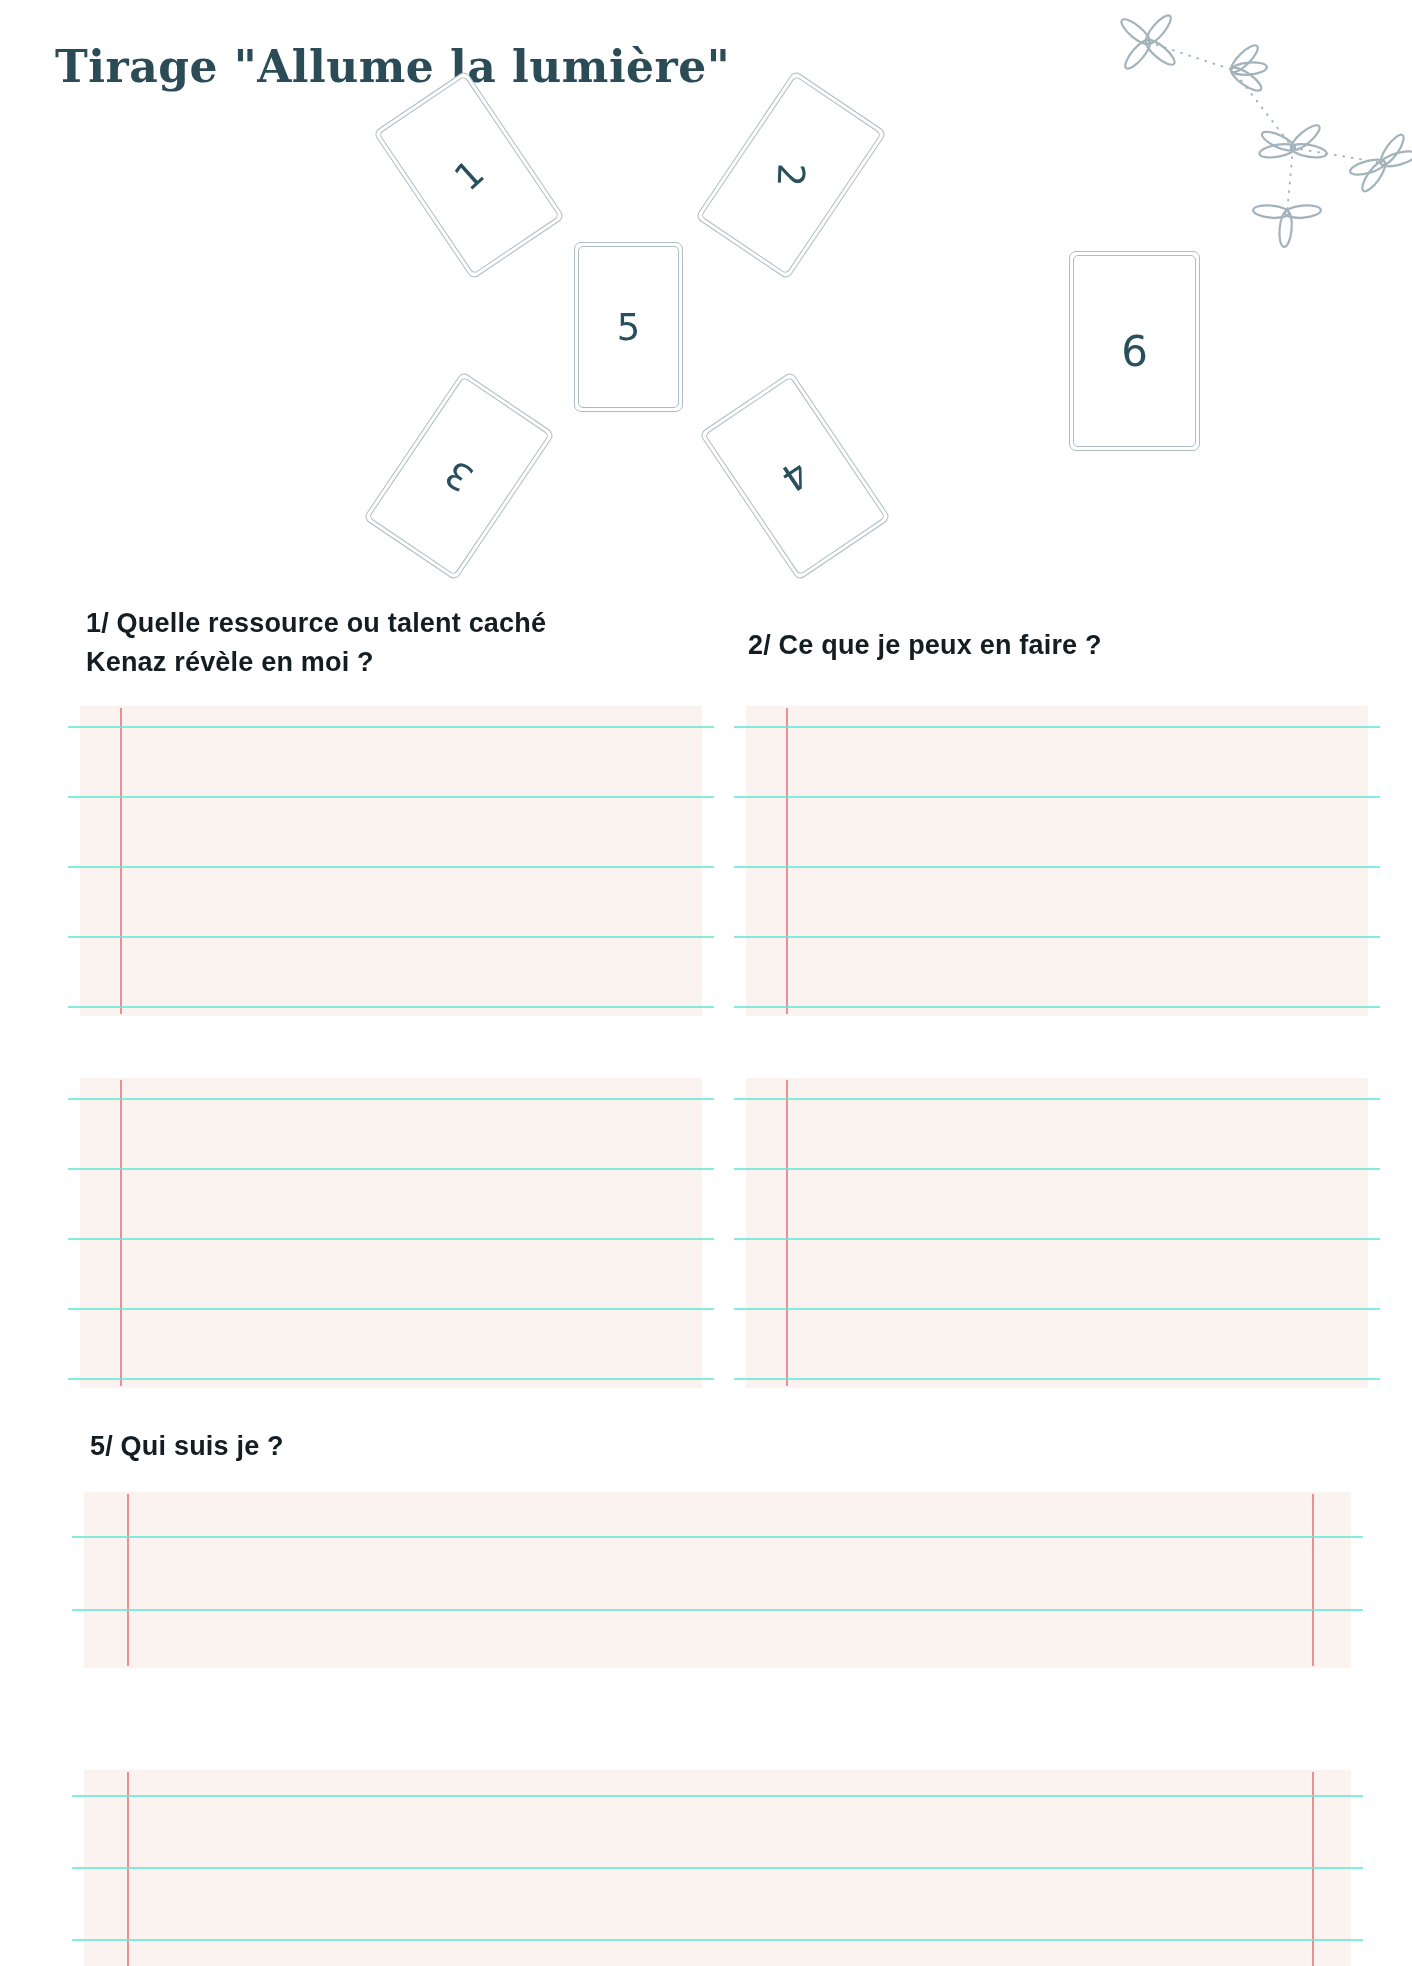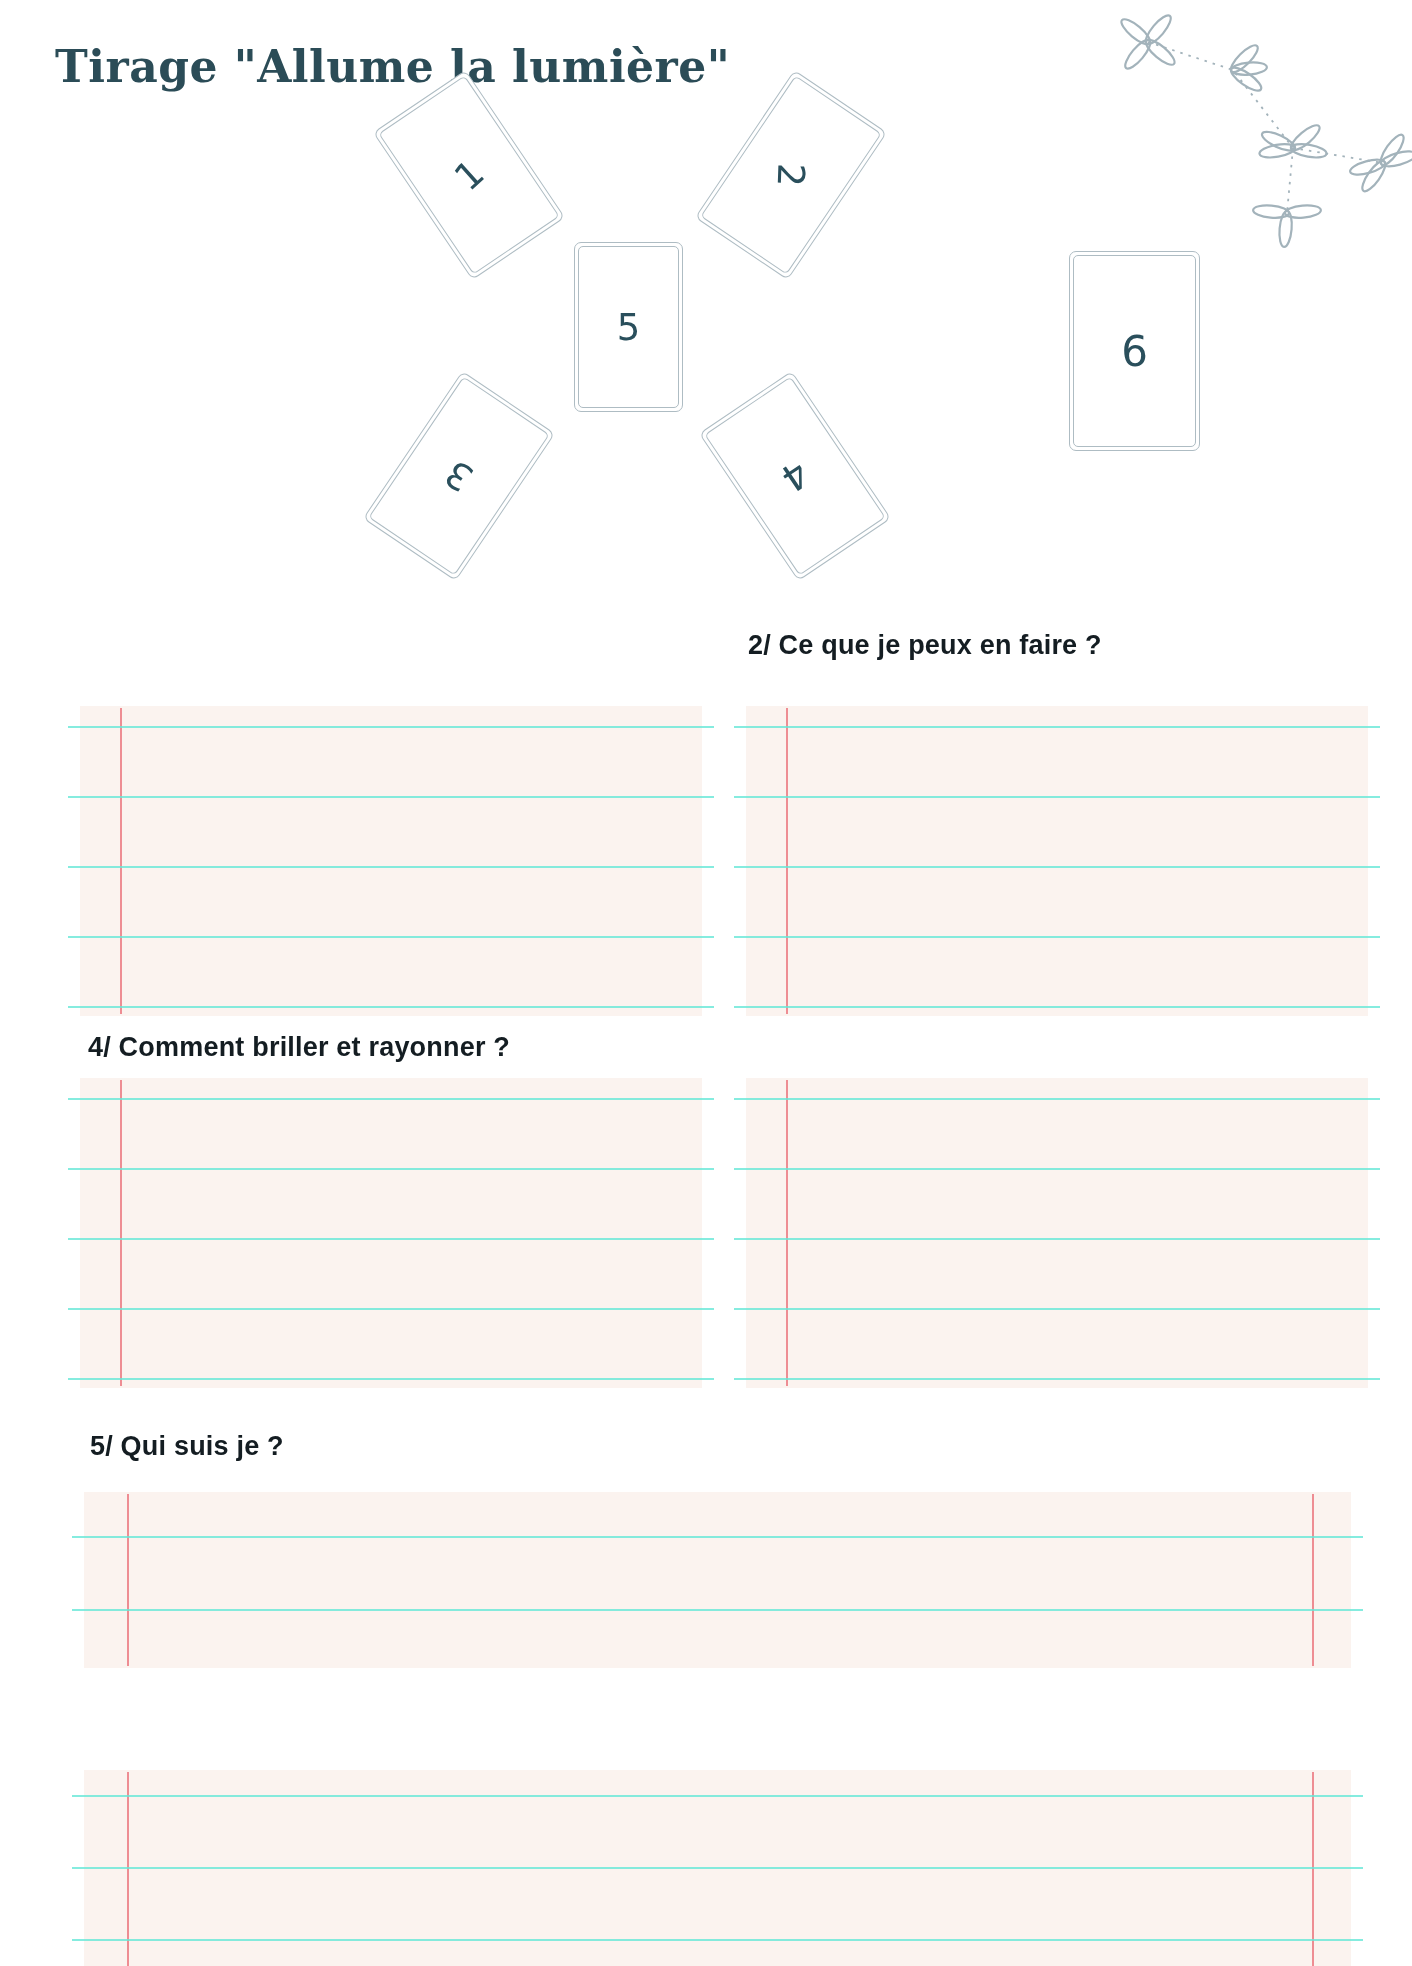--- a/index.html
+++ b/index.html
@@ -152,22 +152,22 @@
   <div class="card card--4">
     <span class="card-num">4</span>
   </div>
   <div class="card card--5">
     <span class="card-num">5</span>
   </div>
   <div class="card card--6">
     <span class="card-num">6</span>
   </div>
 
+  <div class="q q--1">1/ Quelle ressource ou talent caché Kenaz révèle en moi ?</div>
   <div class="q q--2">2/ Ce que je peux en faire ?</div>
-  <div class="q q--4a">4/ Comment briller et rayonner ?</div>
   <div class="q q--5">5/ Qui suis je ?</div>
 
   <div class="paper paper--b1">
     <i class="rline" style="left:40px"></i>
     <i class="rule" style="top:20px"></i>
     <i class="rule" style="top:90px"></i>
     <i class="rule" style="top:160px"></i>
     <i class="rule" style="top:230px"></i>
     <i class="rule" style="top:300px"></i>
   </div>

